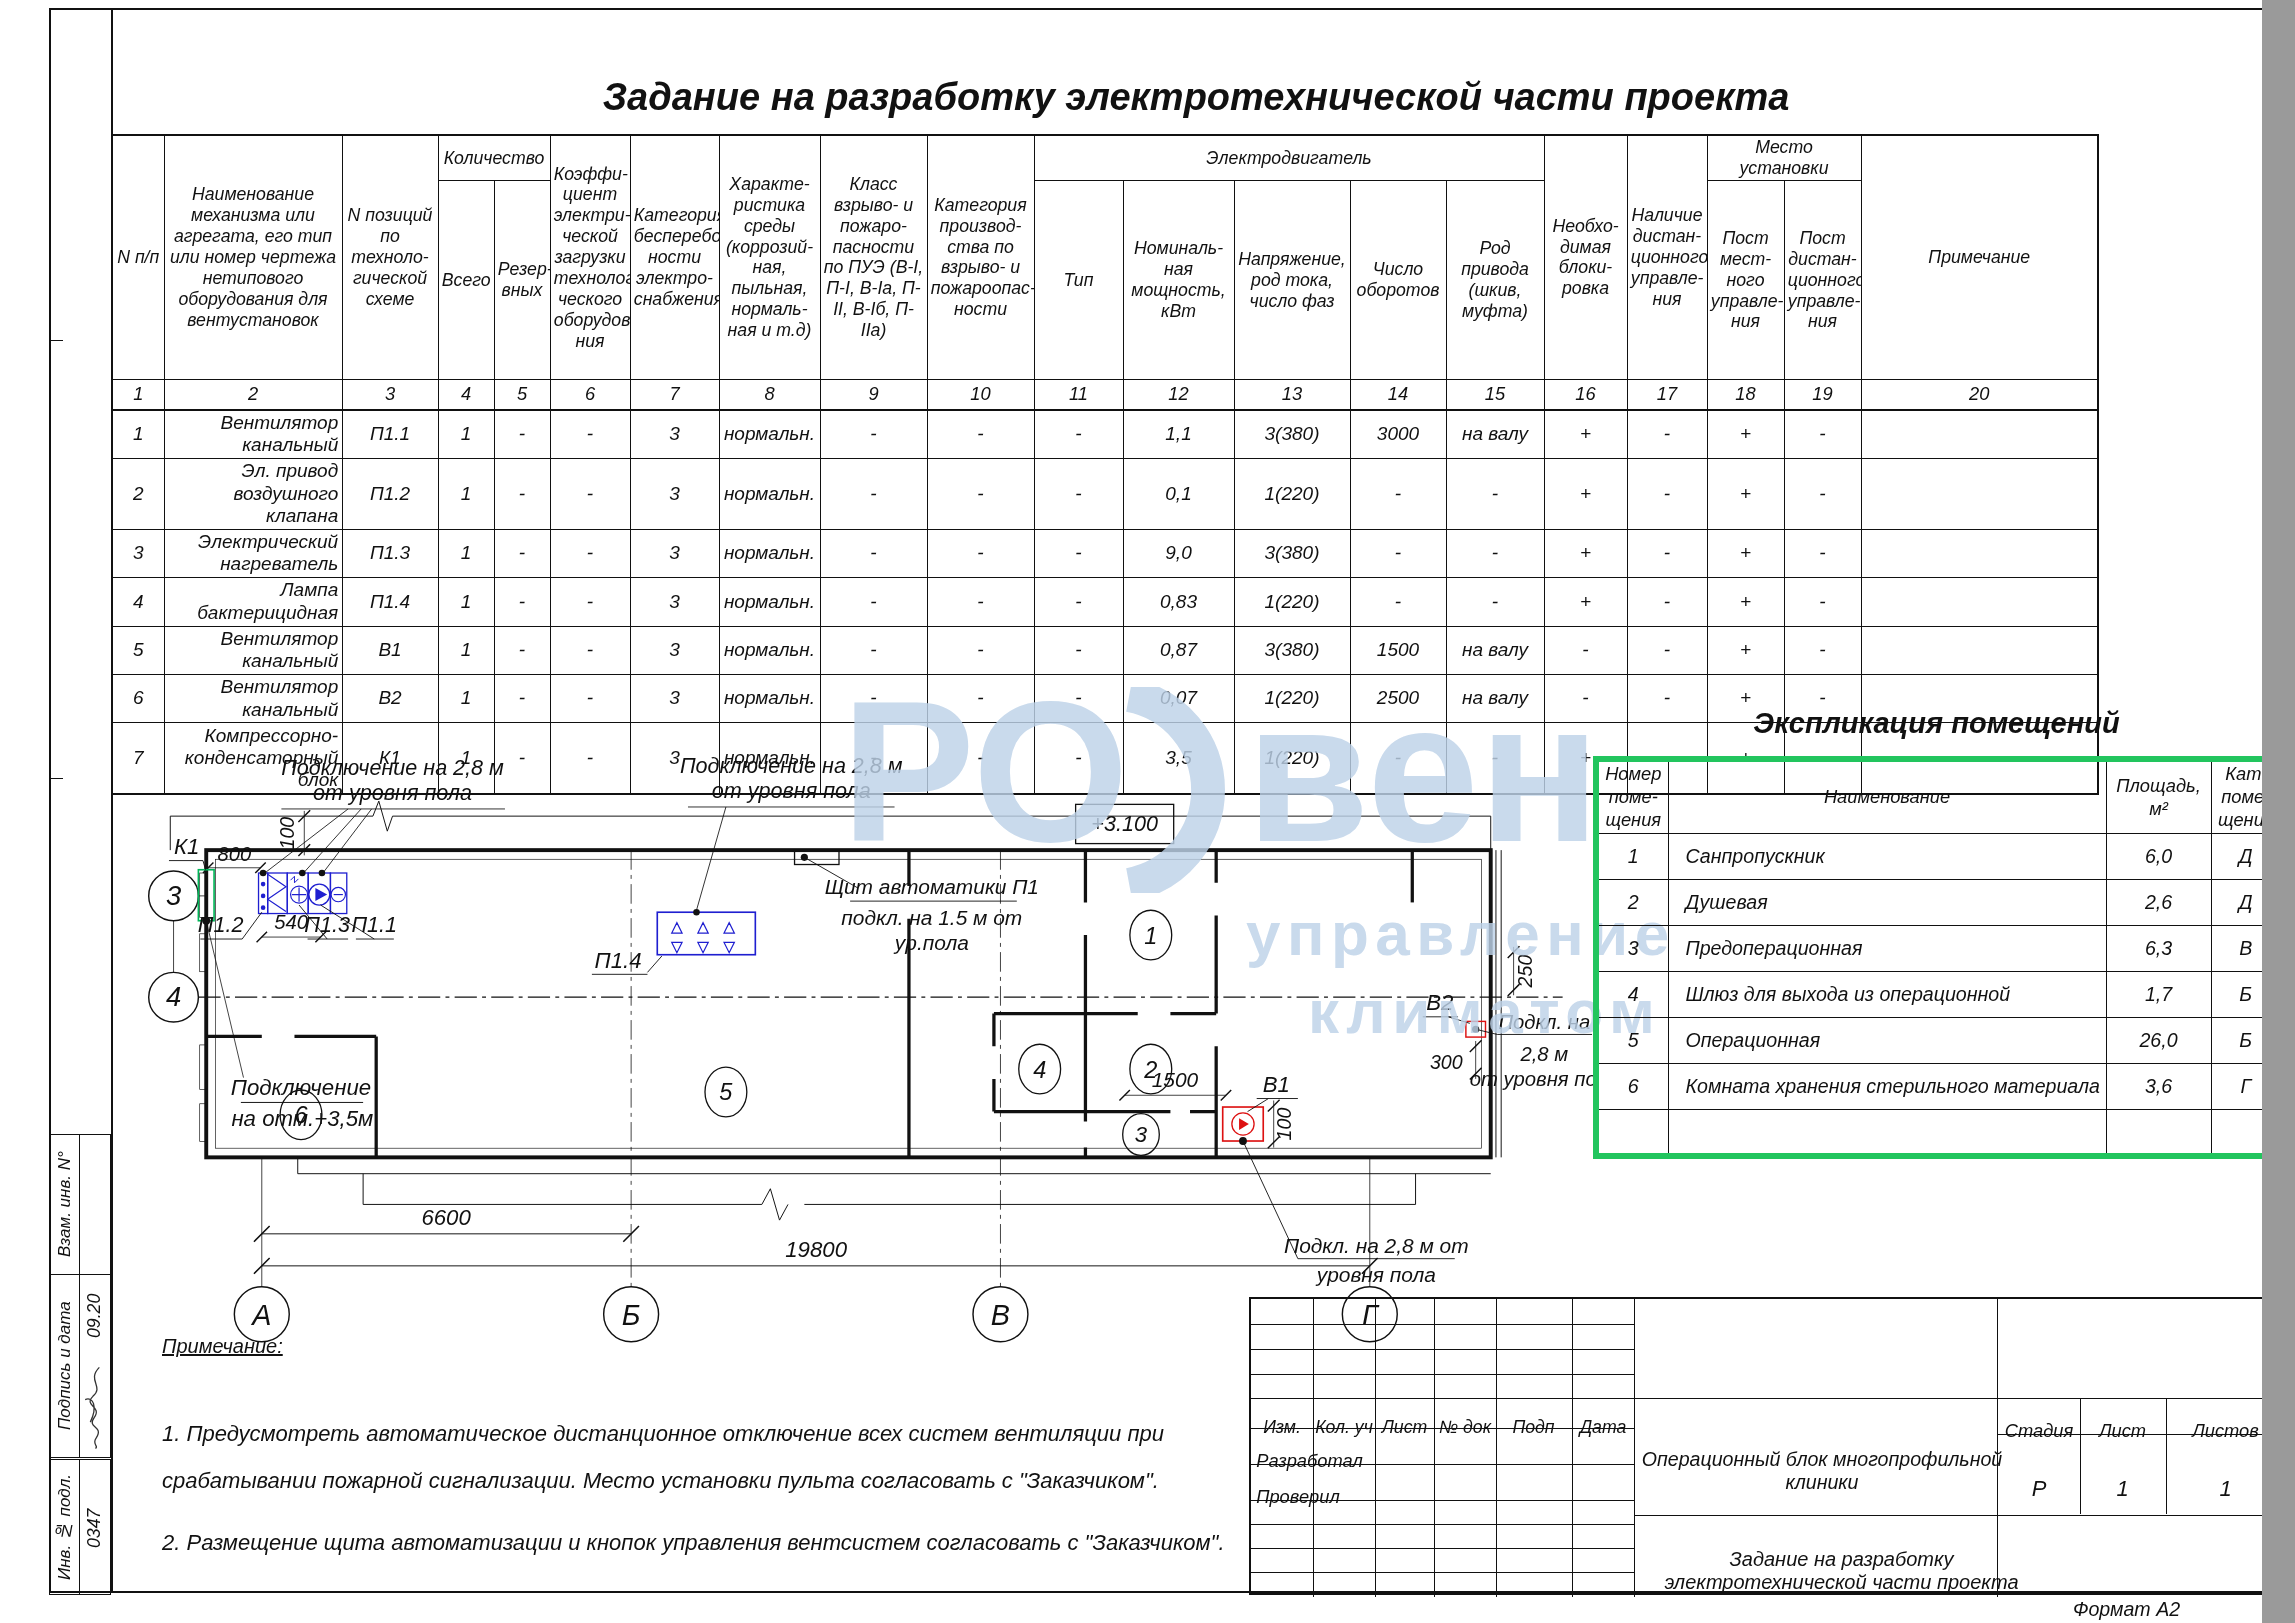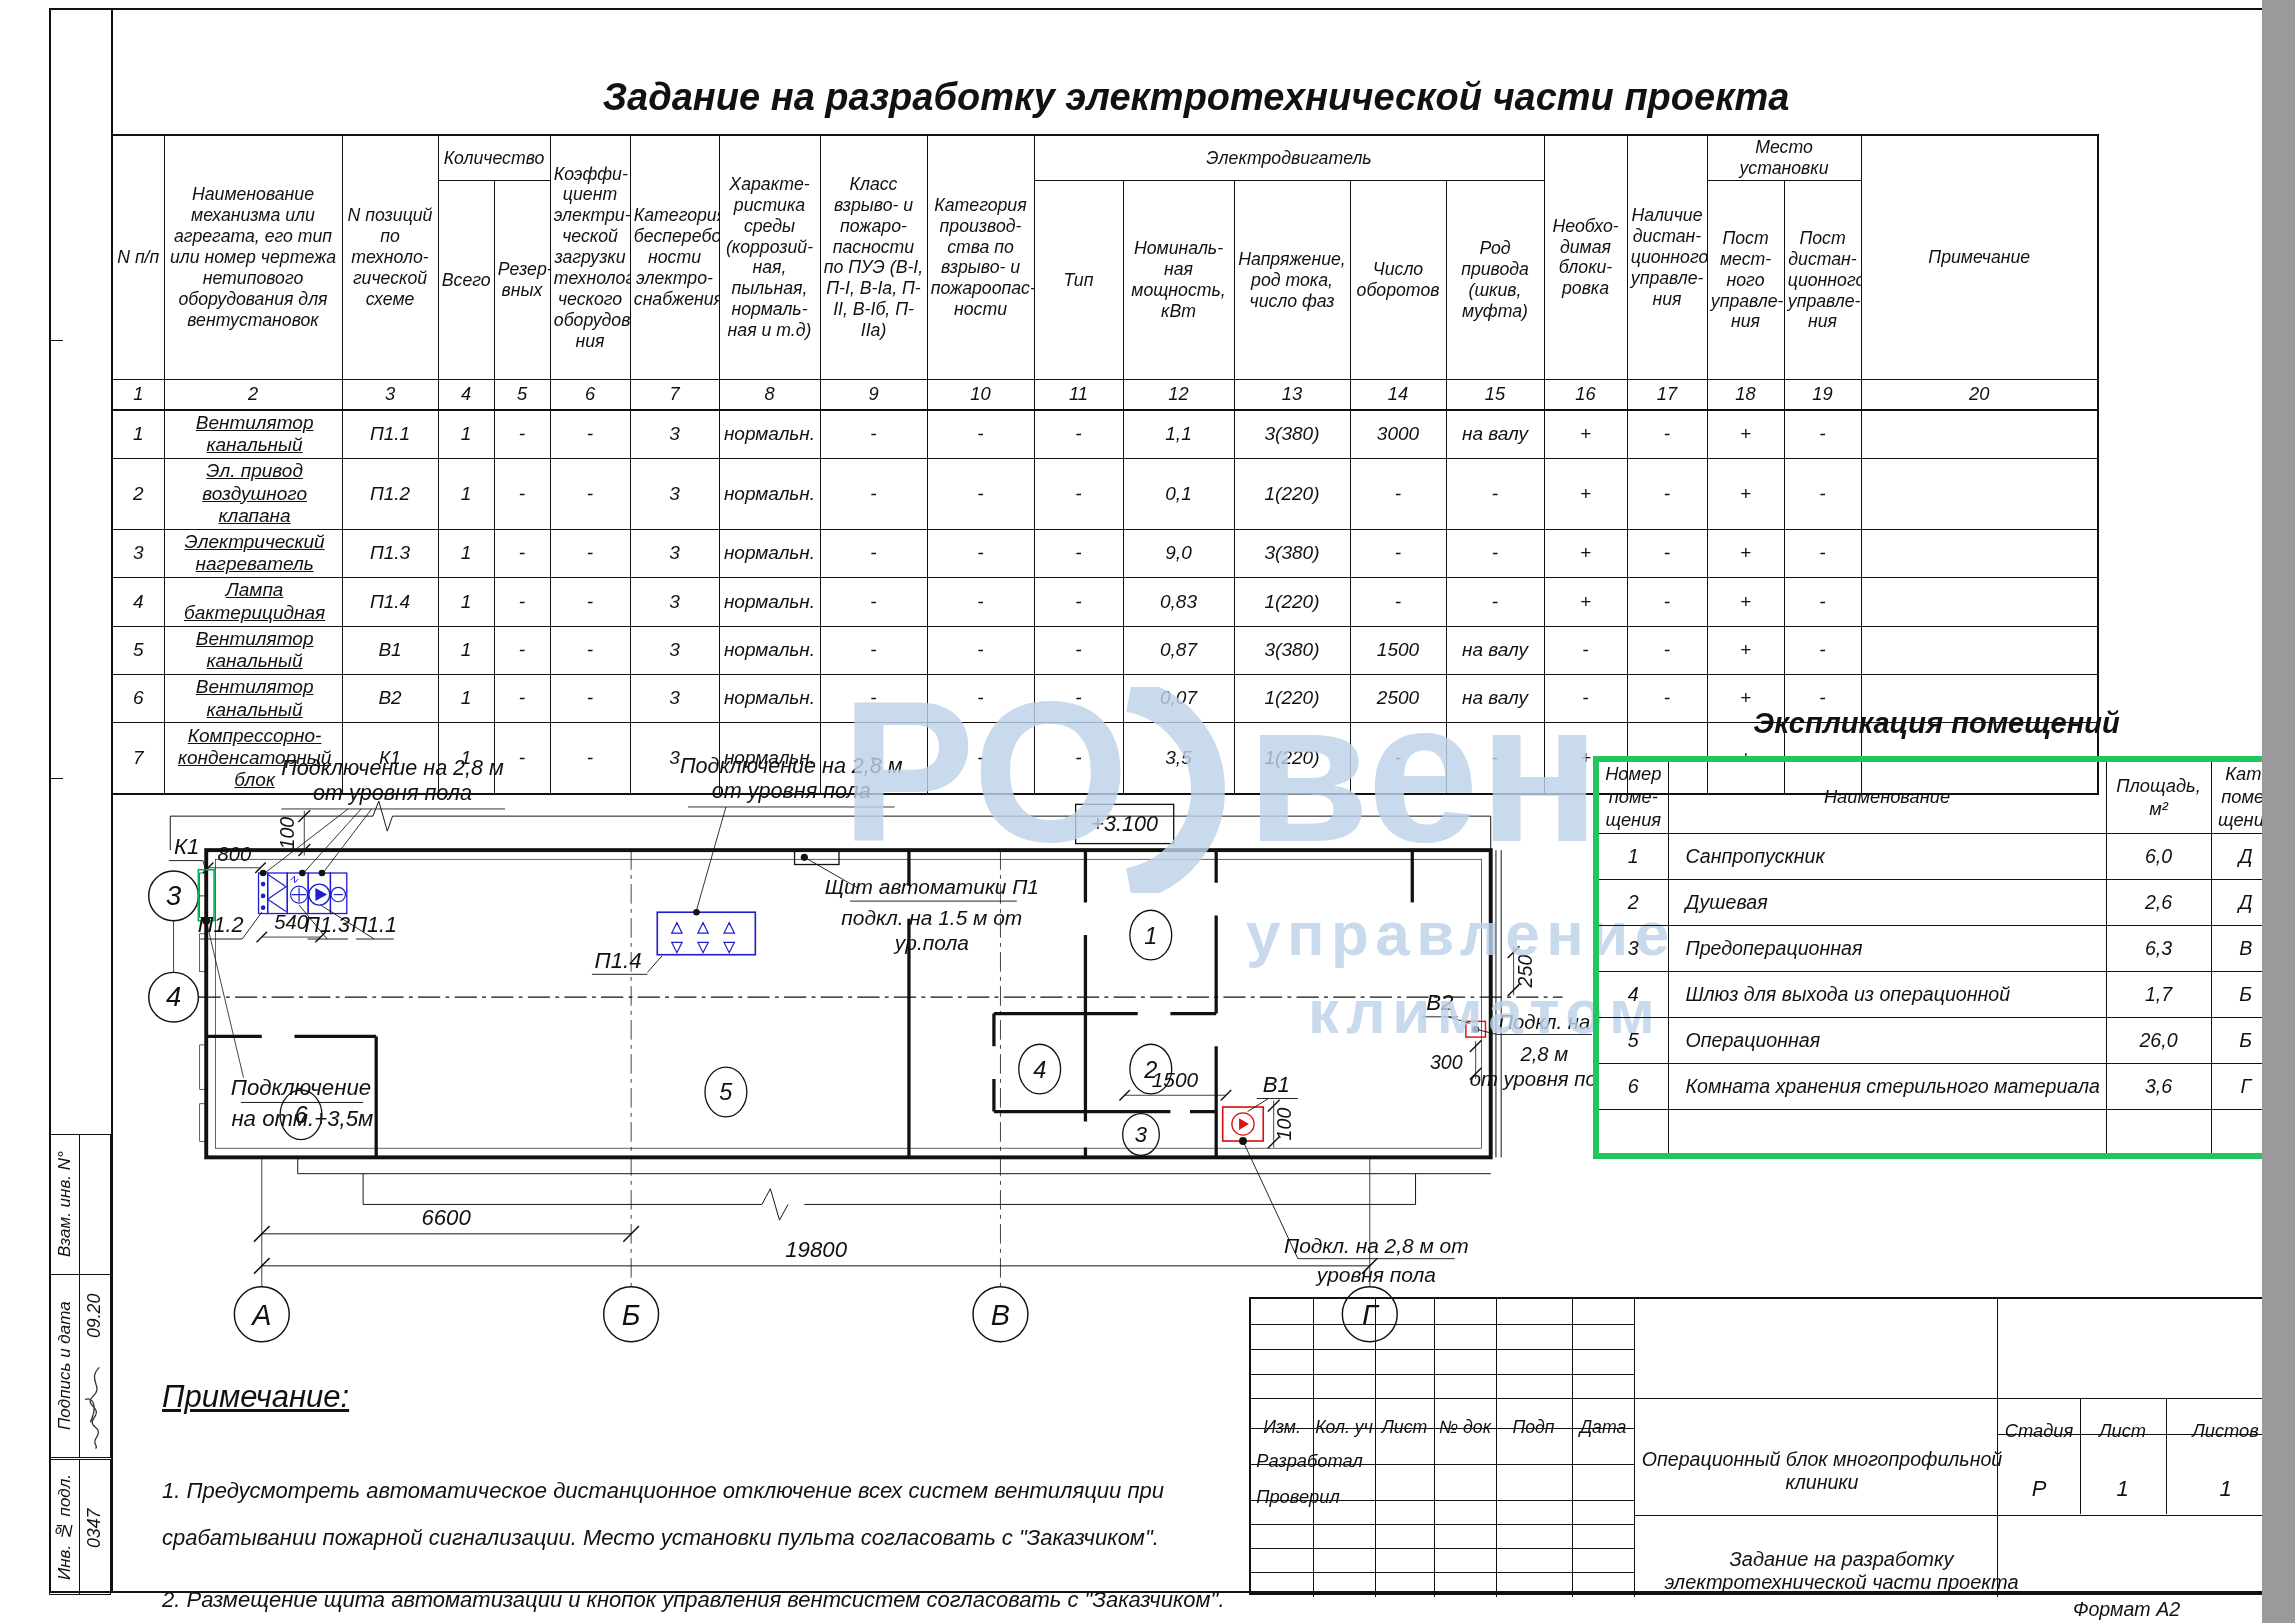--- a/index.html
+++ b/index.html
@@ -15,34 +15,34 @@
   
   .eqt{position:absolute;left:111px;top:134px;width:1987px;border-collapse:collapse;table-layout:fixed;
        border:2px solid #111;}
   .eqt th,.eqt td{border:1.3px solid #111;font-weight:normal;text-align:center;vertical-align:middle;
        padding:1.3px 3.3px;font-size:17.7px;line-height:1.18;overflow:hidden;}
   .eqt .h1 th{height:34px;}
   .eqt .h2 th{height:195px;}
   .eqt .nums td{height:26px;border-bottom:2.6px solid #111;font-size:18.3px;}
   .eqt tbody tr{height:35px;}
   .eqt tbody td{font-size:19px;}
-  .eqt tbody td:nth-child(2){text-align:center;padding-left:6.5px;text-decoration:underline;}
+  .eqt tbody td:nth-child(2){text-align:right;padding-left:6.5px;}
   
   .plan-title{position:absolute;left:216px;top:687px;width:563px;text-align:center;font-size:30px;font-weight:bold;}
   .exp-title{position:absolute;left:1593px;top:707px;width:687px;text-align:center;font-size:29px;font-weight:bold;}
   
   .exp{position:absolute;left:1593px;top:756px;width:687px;border-collapse:collapse;table-layout:fixed;border:6px solid #22c55e;padding-left:29px;}
   .exp th,.exp td{border:1.3px solid #111;font-weight:normal;text-align:center;vertical-align:middle;font-size:18.3px;padding:1.3px 3.9px;}
   .exp thead th{height:67px;line-height:1.25;}
   .exp tbody tr{height:46px;}
   .exp tbody td{font-size:19.6px;}
   .exp tbody td:nth-child(2){text-align:left;padding-left:17px;}
   
   .notes{position:absolute;left:162px;top:1335px;width:1073px;font-size:22px;}
-  .notes .nh{font-size:31px;text-decoration:underline;margin-top:44px;}
+  .notes .nh{font-size:20px;text-decoration:underline;}
   .notes p{margin:0;}
   .notes .n1{margin-top:52px;line-height:2.15;}
   .notes .n2{margin-top:14.4px;line-height:2.15;}
   
   .tb{position:absolute;left:1249px;top:1297px;width:1034px;height:298px;border:2px solid #111;box-sizing:border-box;}
   .tb .v,.tb .h{position:absolute;background:#111;}
   .tb .v{width:1.3px;}
   .tb .h{height:1.3px;}
   .tb .cell{position:absolute;display:flex;align-items:center;justify-content:center;text-align:center;font-size:17.7px;margin-top:15px;}
   .tb .left{justify-content:flex-start;padding-left:5.2px;}

